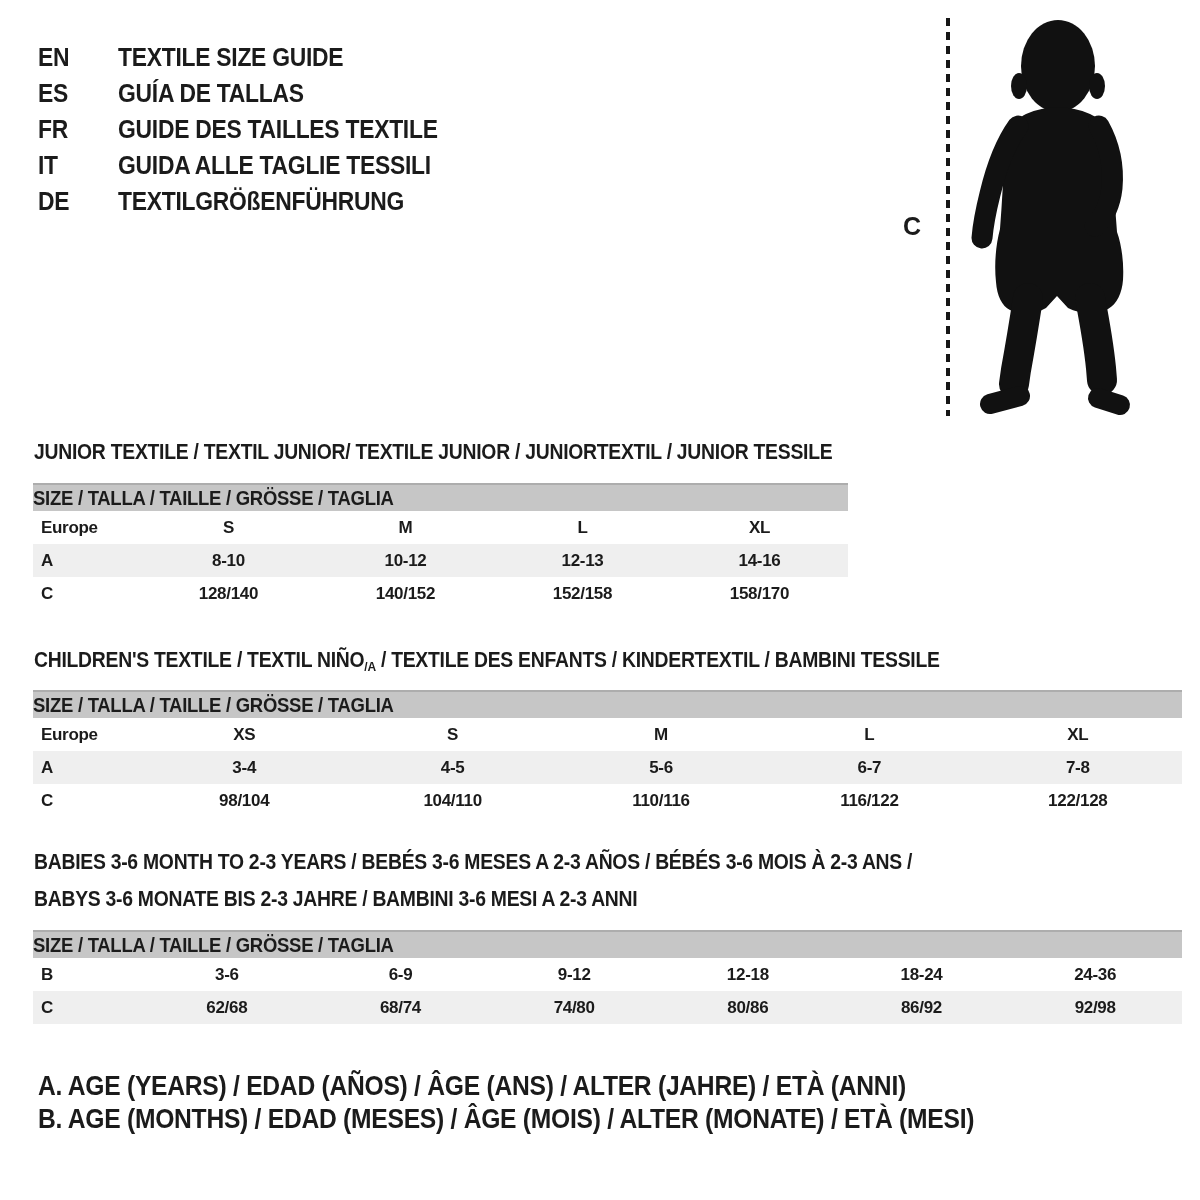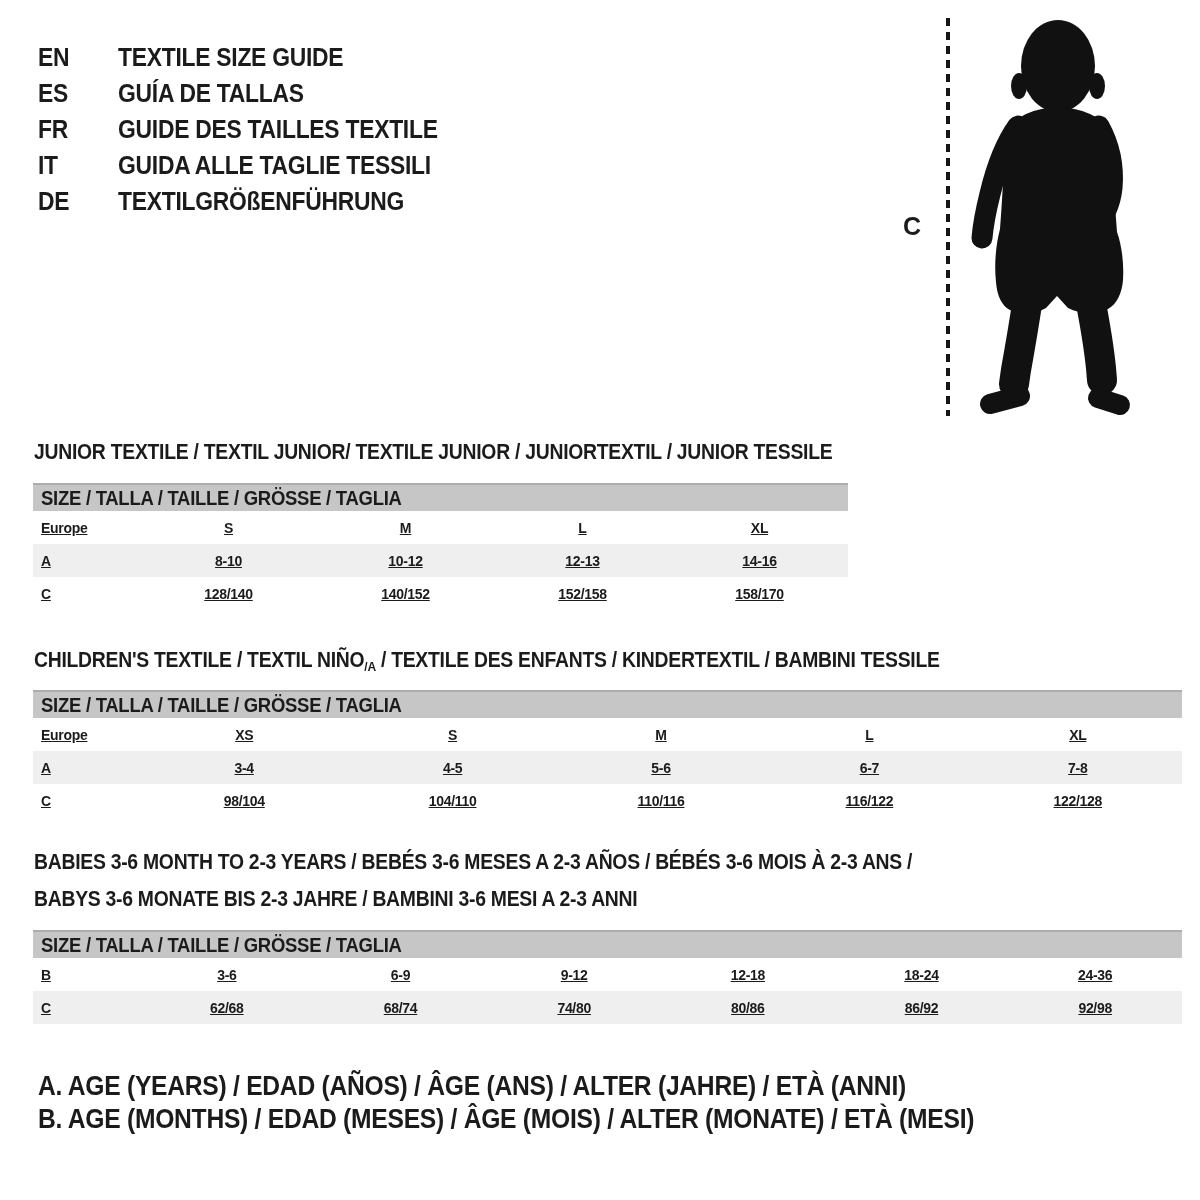--- a/index.html
+++ b/index.html
@@ -33,28 +33,28 @@
   .title-babies { top:843px; }
   .sub { font-size:0.62em; position:relative; top:4px; }
 
   
   .table { position:absolute; left:33px; }
   .t1 { top:483px; width:815px; }
   .t2 { top:690px; width:1149px; }
   .t3 { top:930px; width:1149px; }
   .band {
     height:28px; background:#c6c6c6; border-top:2px solid #adadad;
-    display:flex; align-items:center; padding-left:8px; font-size:21px;
+    display:flex; align-items:center; font-size:21px;
   }
   .trow { display:grid; height:33px; align-items:center; }
   .t1 .trow { grid-template-columns:107px repeat(4,1fr); }
   .t2 .trow { grid-template-columns:107px repeat(5,1fr); }
   .t3 .trow { grid-template-columns:107px repeat(6,1fr); }
   .alt { background:#efefef; }
-  .cell { text-align:center; font-size:14px;text-decoration:underline; }
+  .cell { text-align:center; font-size:17px; }
   .rlabel { text-align:left; padding-left:8px; }
 
   
   .legend { position:absolute; left:38px; top:1069px; font-size:28px; }
   .legend-line { height:33px; display:flex; align-items:center; }
 </style>
 </head>
 <body>
 
 <div>

